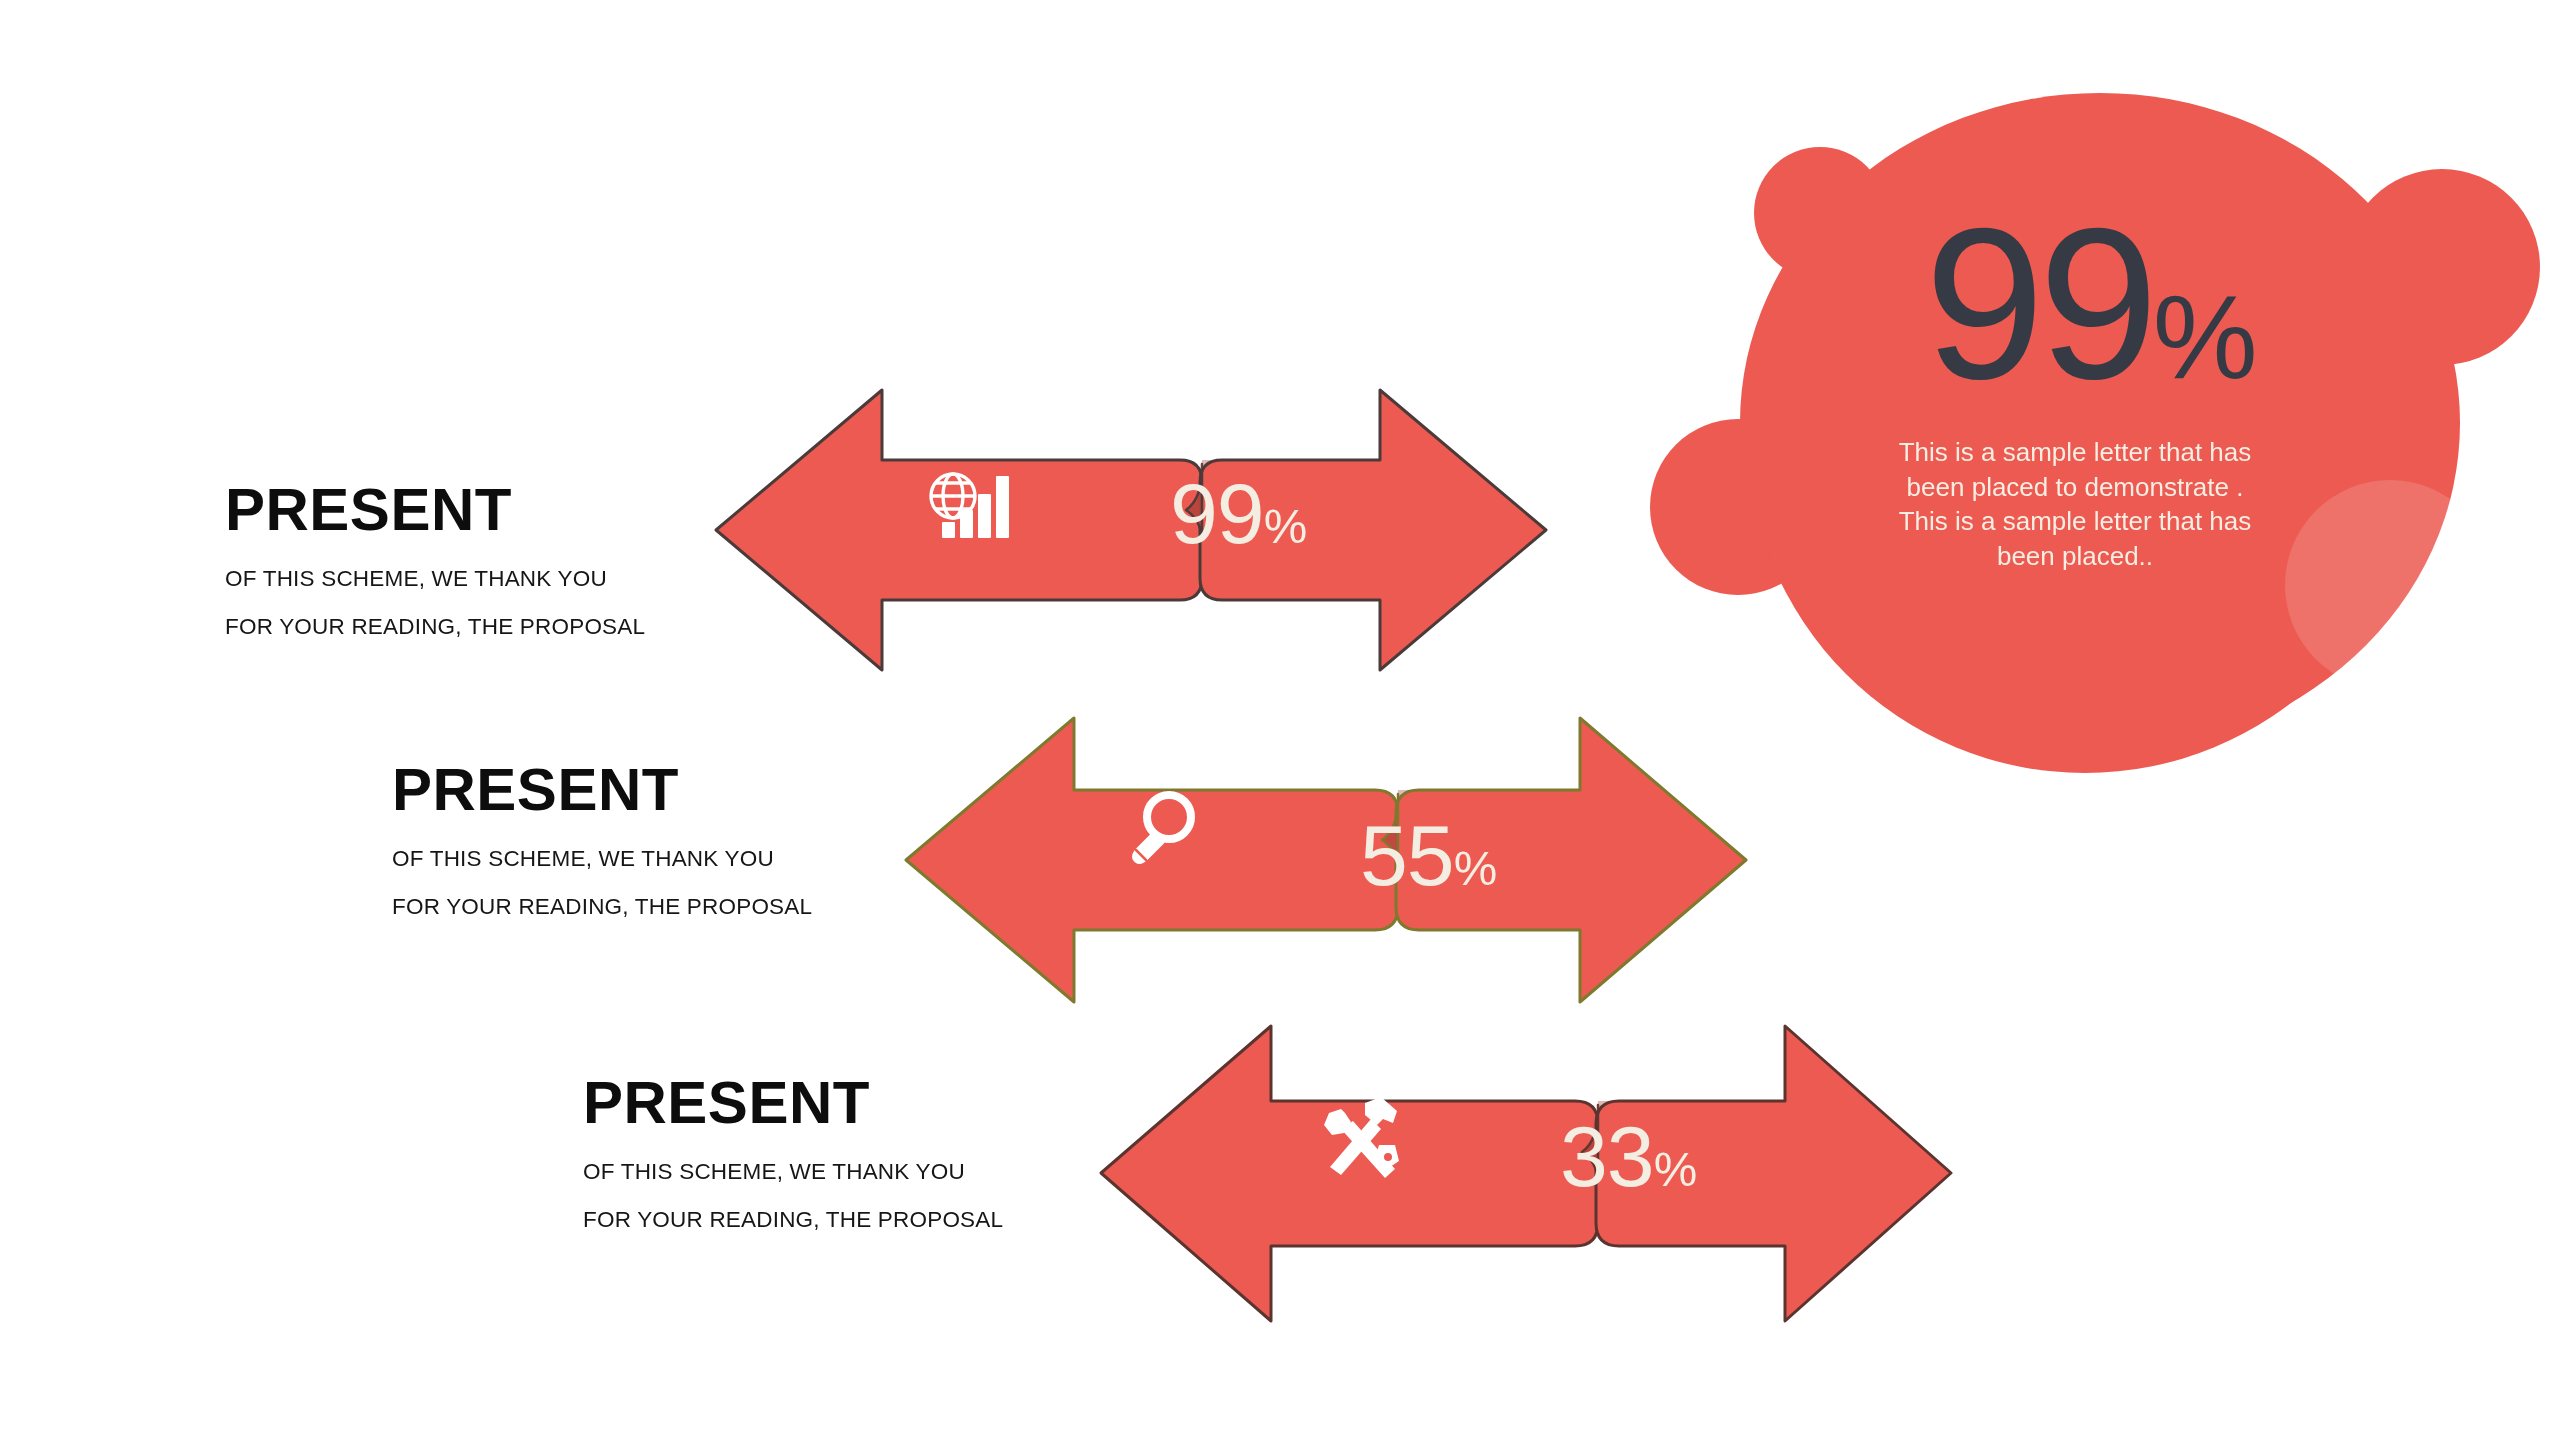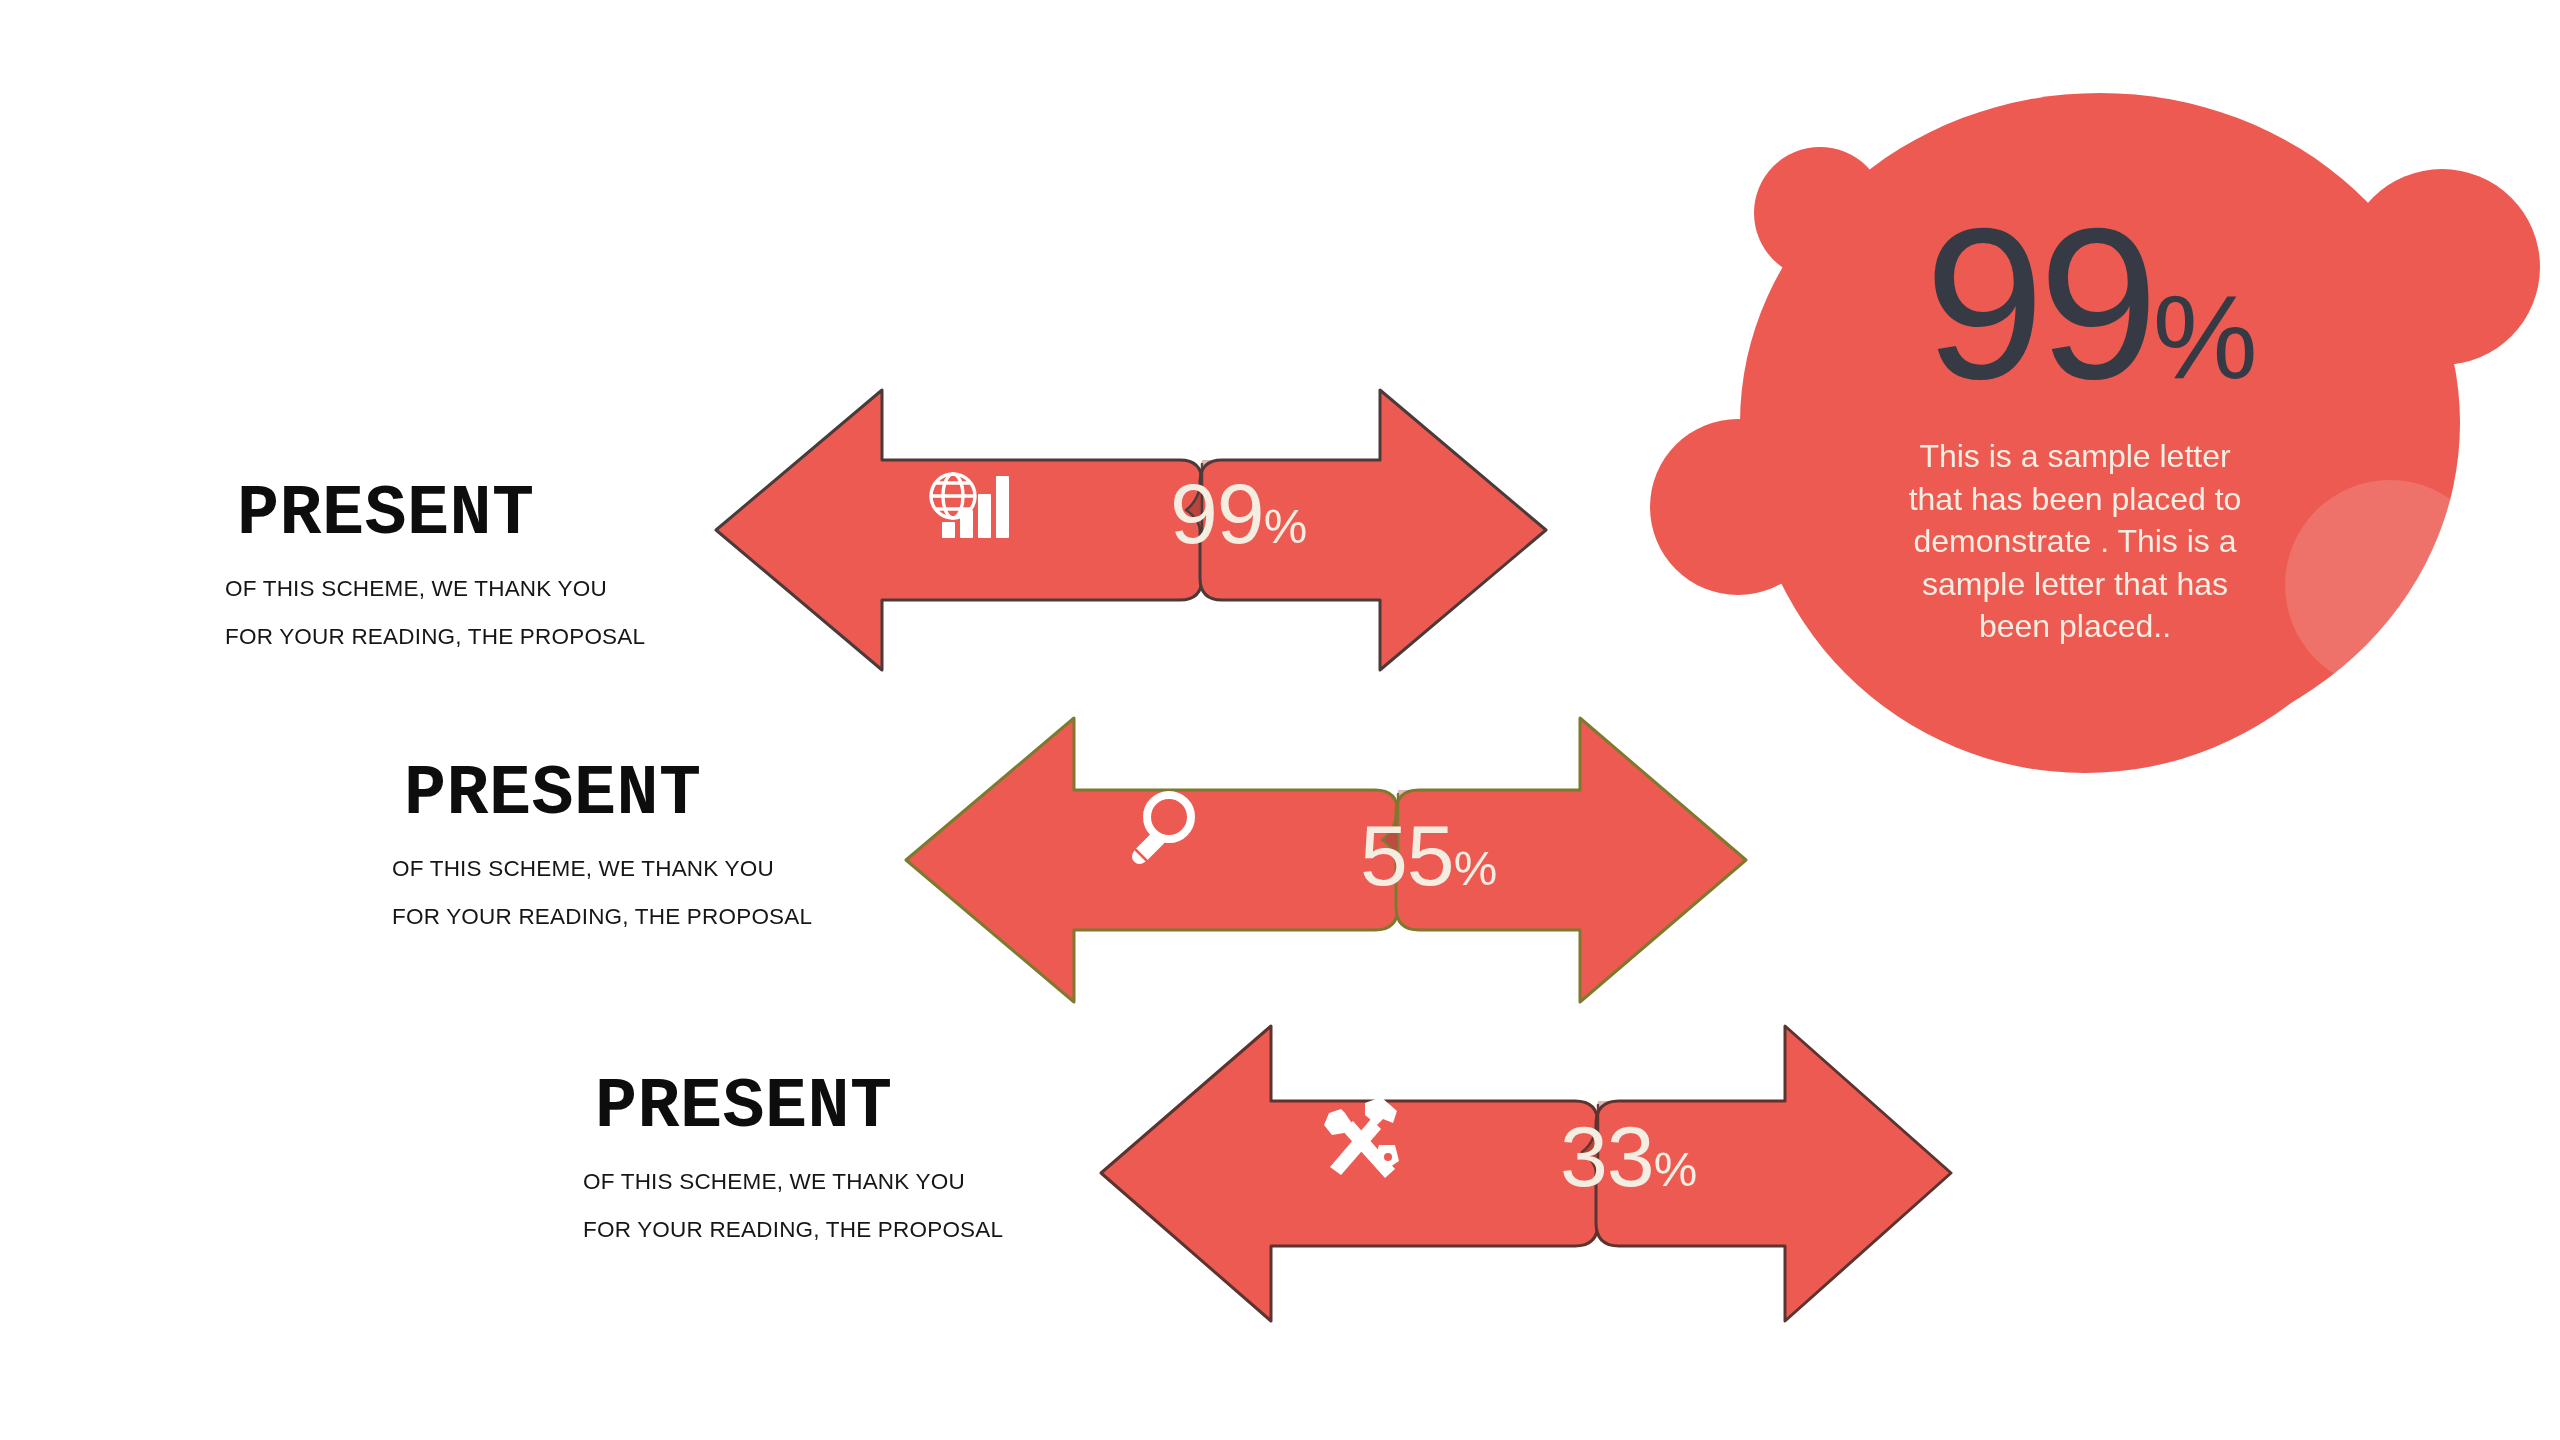--- a/index.html
+++ b/index.html
@@ -22,27 +22,27 @@
     height: 1440px;
     background: #ffffff;
   }
 
   
   .text-block {
     position: absolute;
     white-space: nowrap;
   }
   .tb-title {
-    font-family: Liberation Mono, monospace;
+    font-family: Liberation Sans, sans-serif;
     font-weight: bold;
-    font-size: 70px;
+    font-size: 60px;
     letter-spacing: 0.5px;
     color: #0d0d0d;
     line-height: 1.0;
-    margin: 0 0 28px 12px;
+    margin: 0 0 28px 0;
   }
   .tb-line {
     font-family: "Liberation Sans", sans-serif;
     font-weight: normal;
     font-size: 22.5px;
     letter-spacing: 0.2px;
     color: #161616;
     line-height: 1.0;
     margin: 8px 0 25px 0;
   }
@@ -118,21 +118,21 @@
     letter-spacing: -2px;
   }
   #blob-desc {
     position: absolute;
     left: 265px;
     top: 390px;
     width: 360px;
     text-align: center;
     color: #F6EEE3;
     font-family: "Liberation Sans", sans-serif;
-    font-size: 32px;
+    font-size: 26px;
     line-height: 1.33;
   }
 </style>
 </head>
 <body>
 
 <div id="stage">
 
   <div class="arrow-row" style="left:700px; top:378px; width:860px; height:305px;">
     <svg width="860" height="305" viewBox="0 0 860 305">

